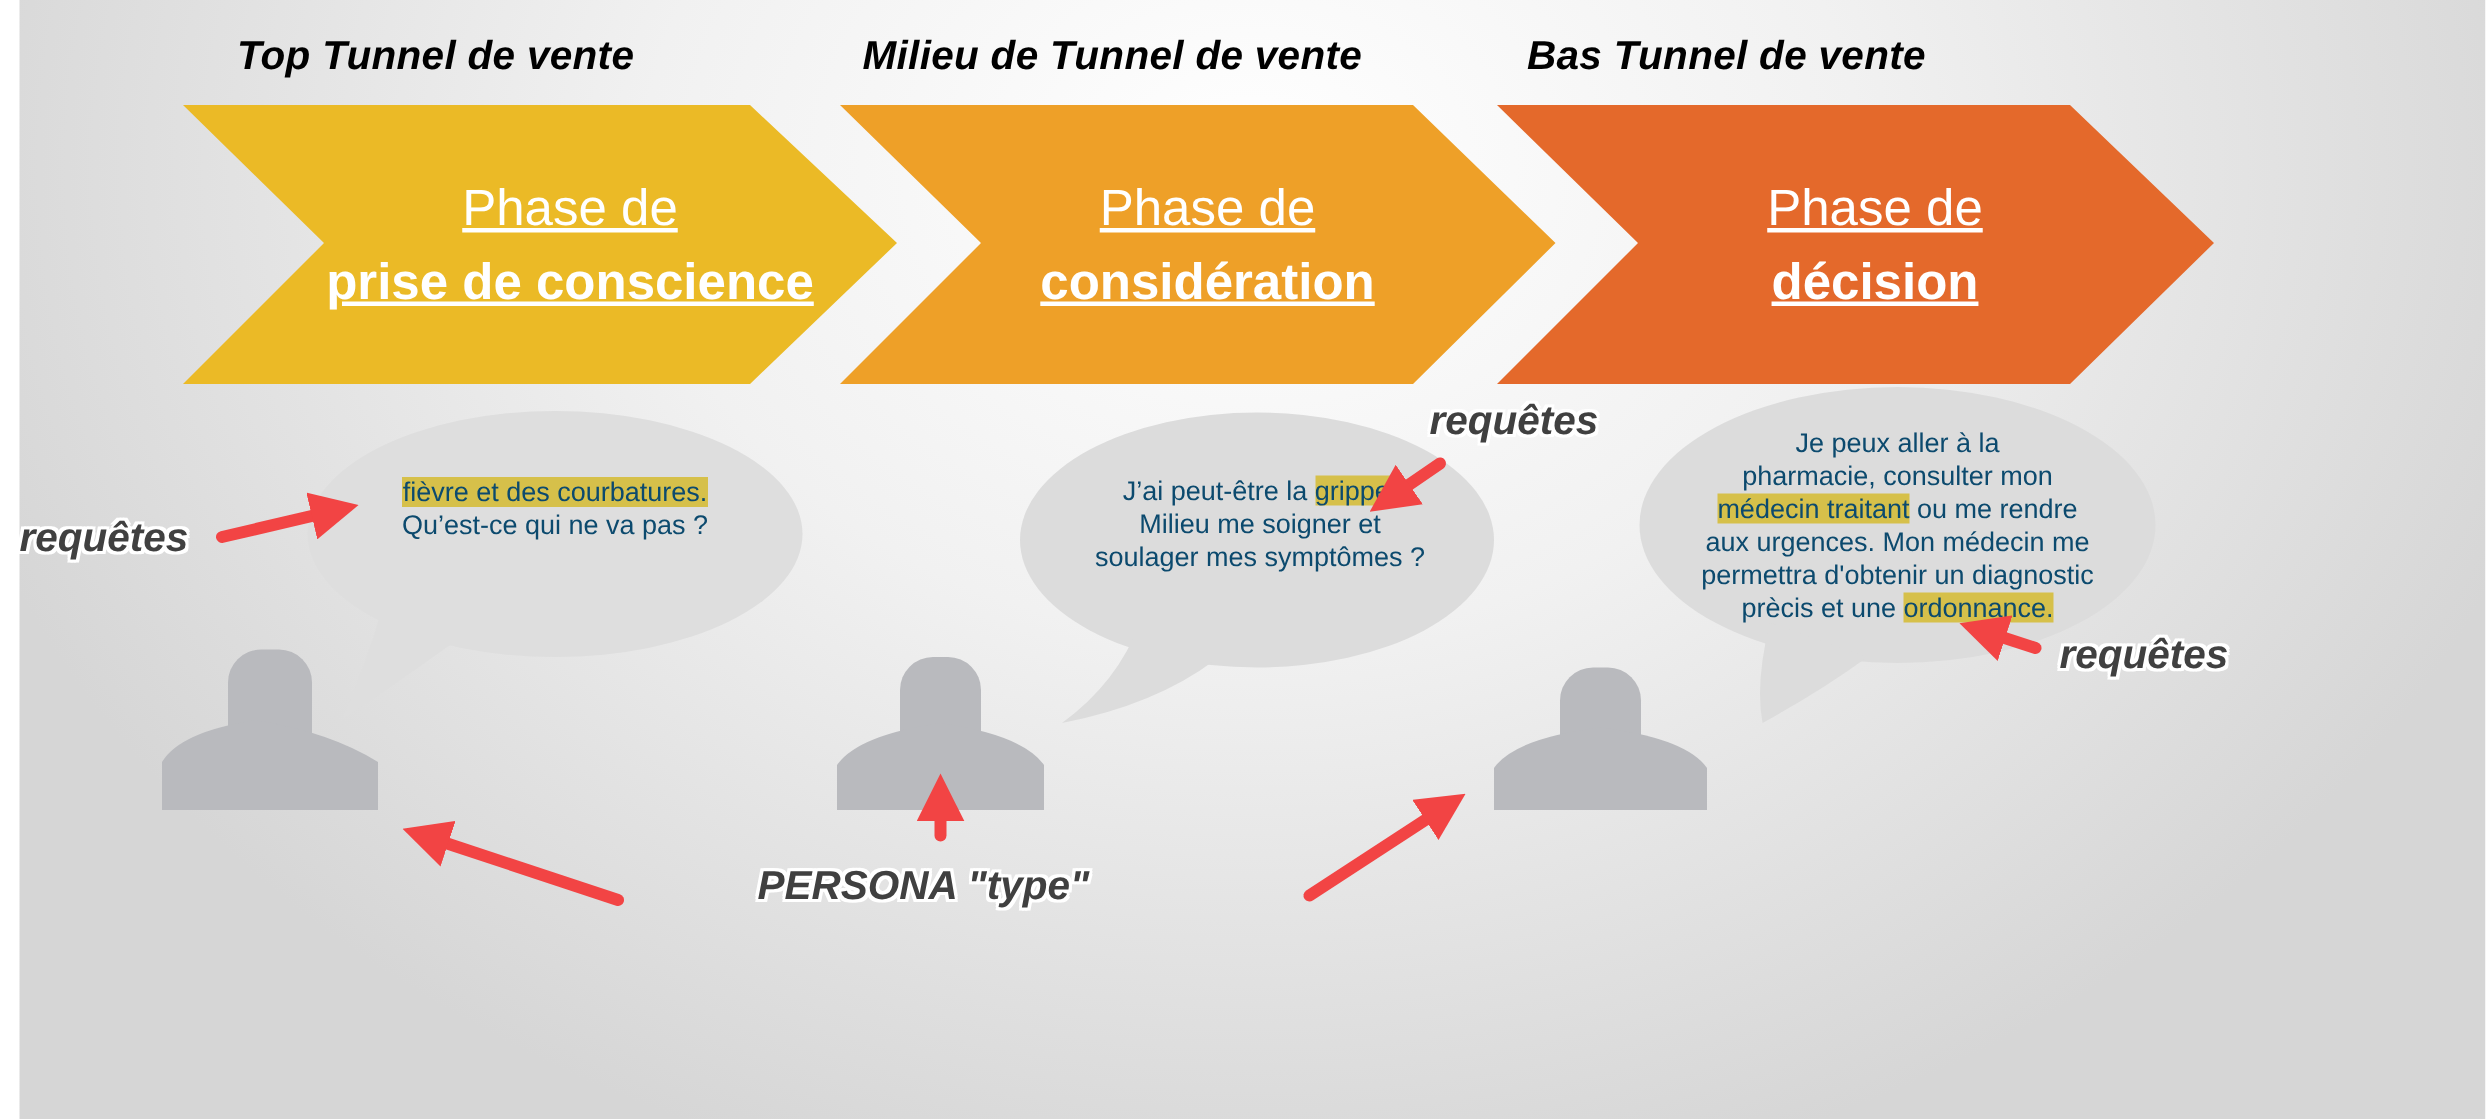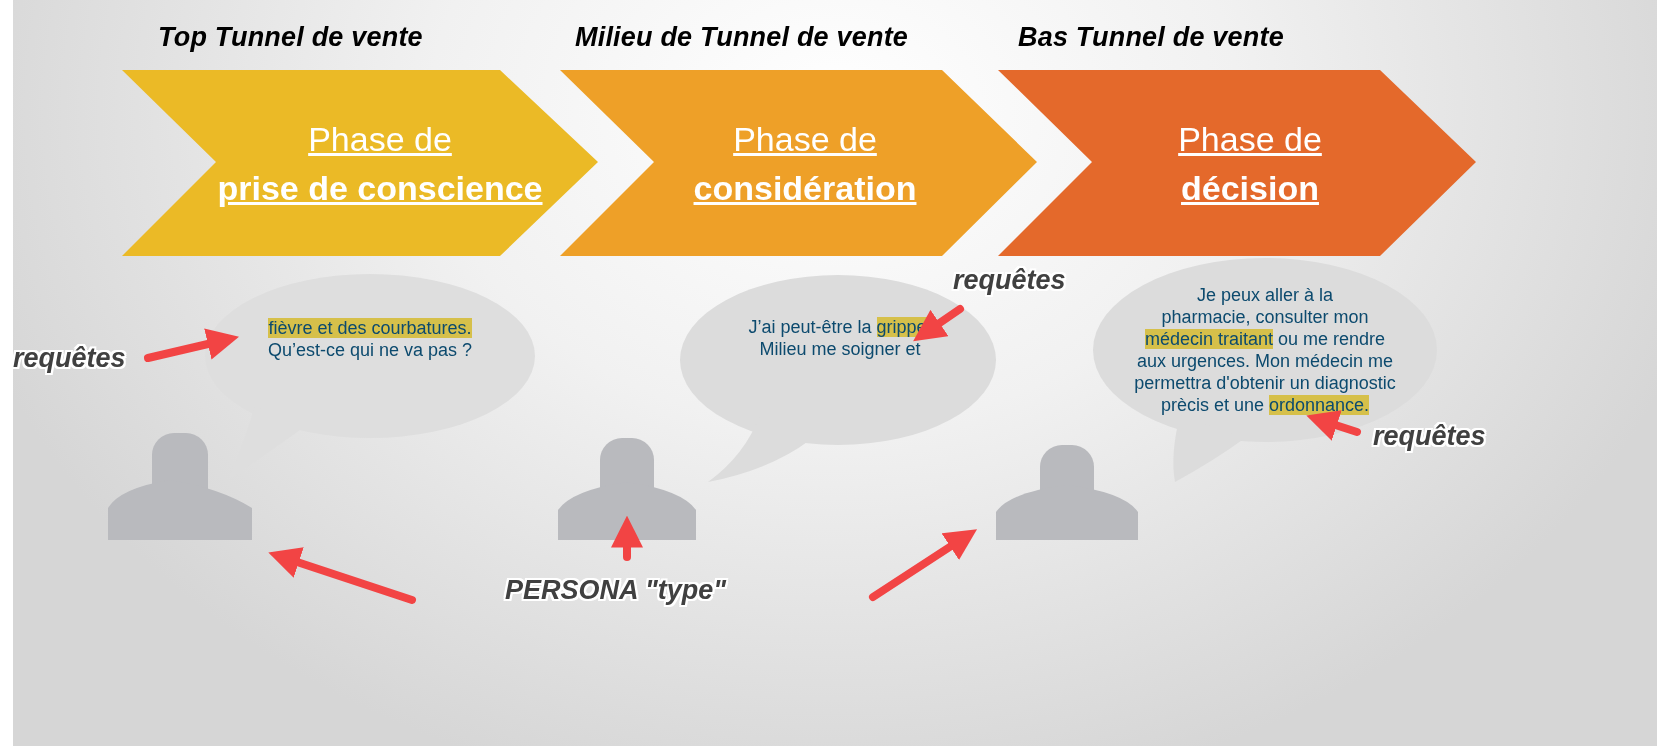--- a/index.html
+++ b/index.html
@@ -69,20 +69,21 @@
 </svg>
 
 <div class="bubble-text" style="left:220px;top:317px;width:300px;">
   <div><span class="hl">fièvre et des courbatures.</span></div>
   <div><span>Qu’est-ce qui ne va pas ?</span></div>
 </div>
 
 <div class="bubble-text" style="left:690px;top:316px;width:300px;">
   <div><span>J’ai peut-être la </span><span class="hl">grippe.</span></div>
   <div><span>Milieu me soigner et</span></div>
+  <div><span>soulager mes symptômes ?</span></div>
 </div>
 
 <div class="bubble-text" style="left:1100px;top:284px;width:330px;">
   <div><span>Je peux aller à la</span></div>
   <div><span>pharmacie, consulter mon</span></div>
   <div><span class="hl"> médecin traitant</span><span> ou me rendre</span></div>
   <div><span>aux urgences. Mon médecin me</span></div>
   <div><span>permettra d'obtenir un diagnostic</span></div>
   <div><span>prècis et une </span><span class="hl">ordonnance.</span></div>
 </div>

